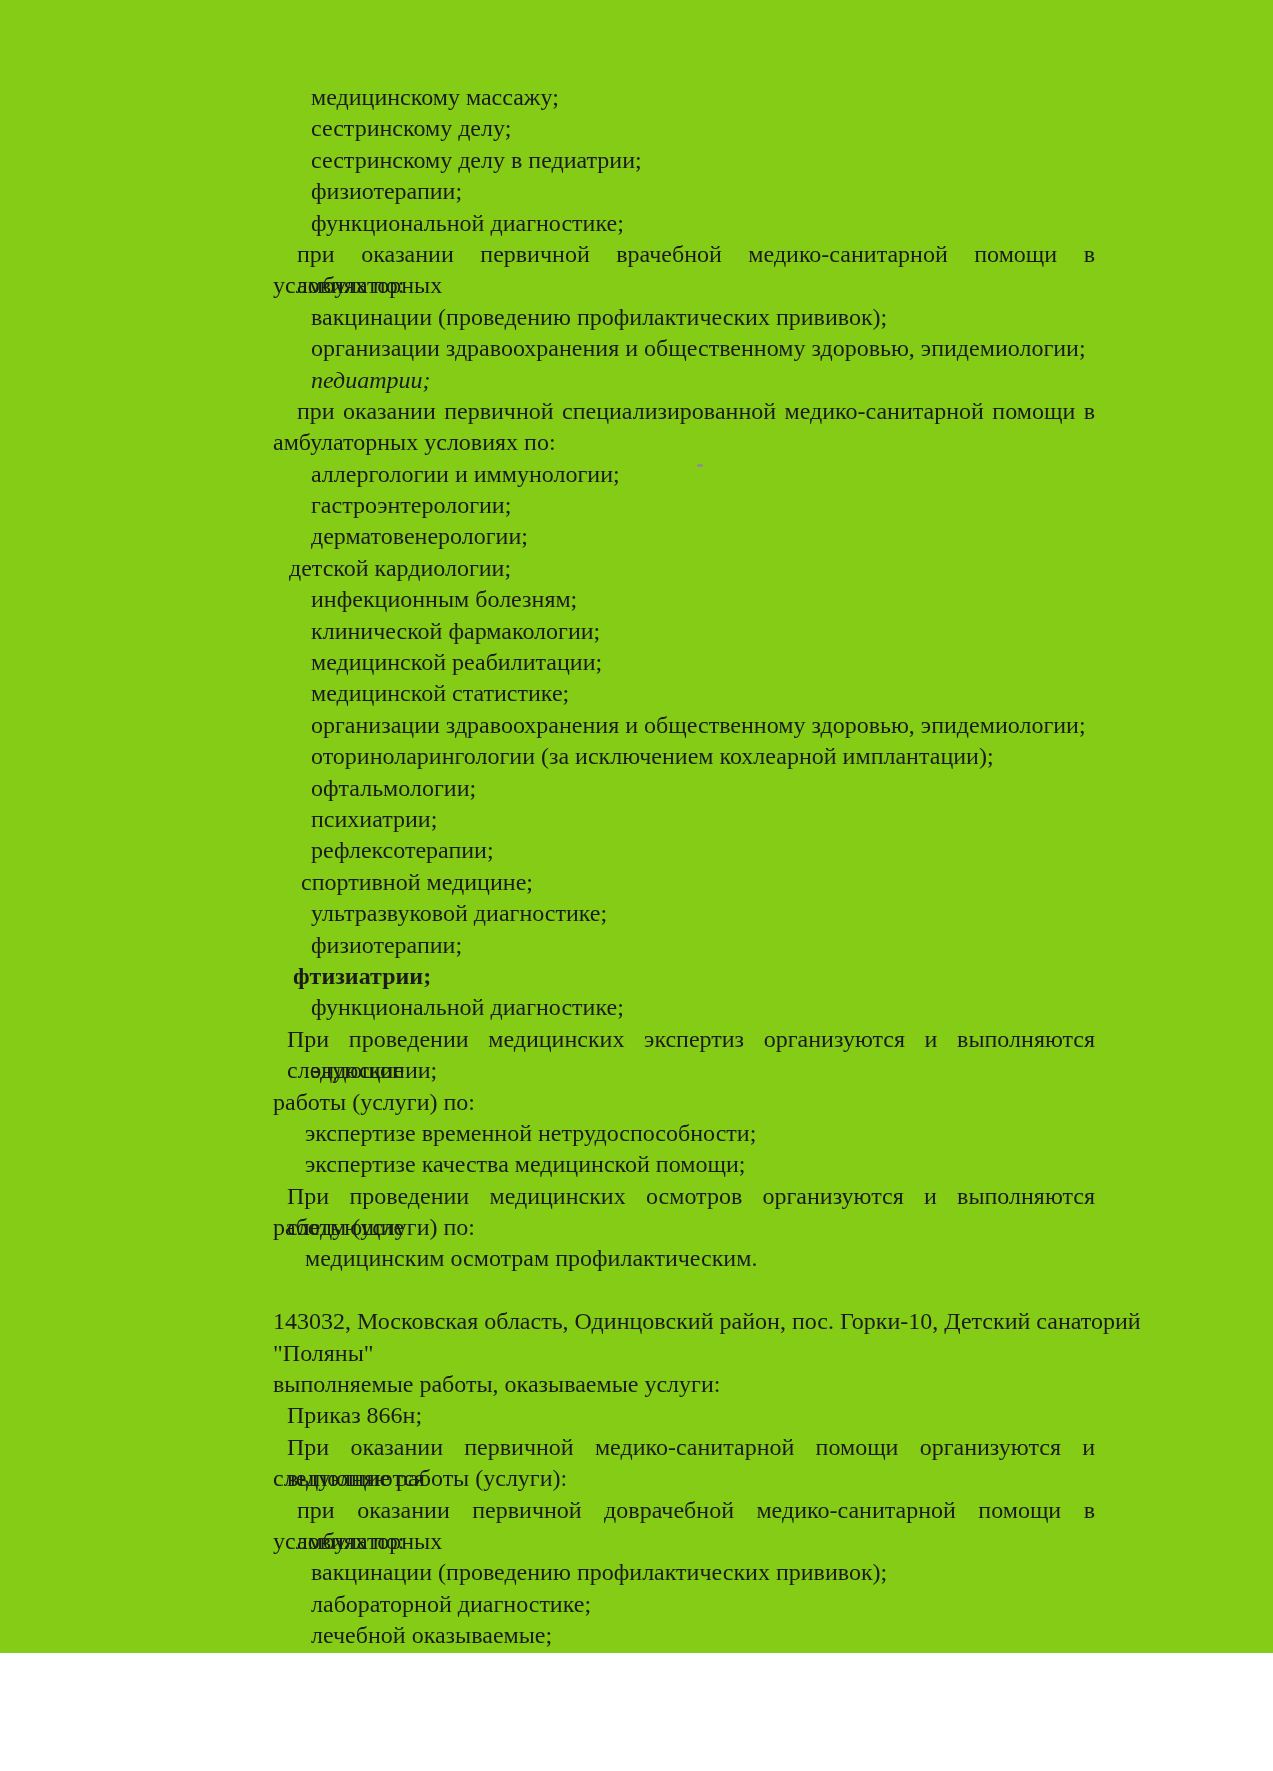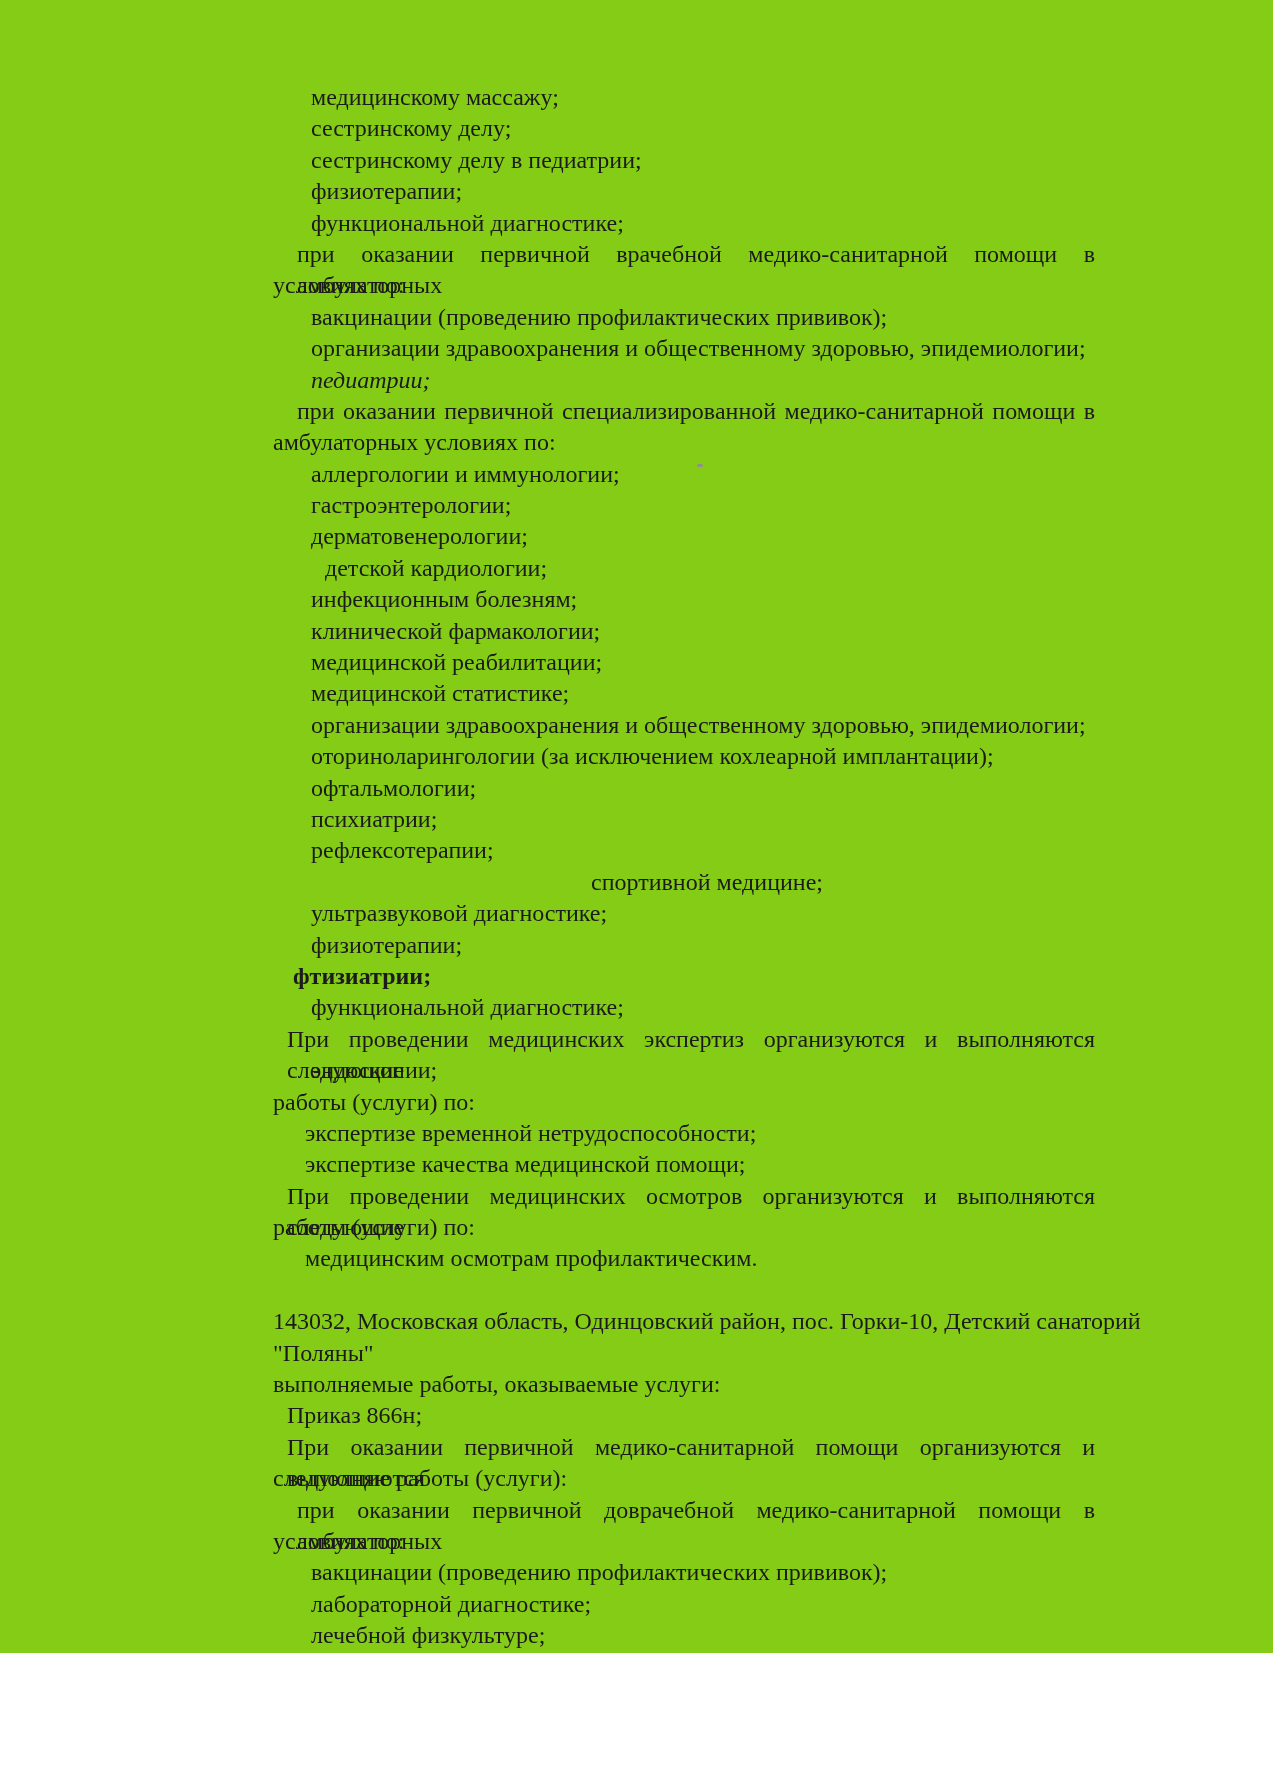--- a/index.html
+++ b/index.html
@@ -58,31 +58,31 @@
       <div class="line just" style="margin-left: 24px;">при оказании первичной врачебной медико-санитарной помощи в амбулаторных</div>
       <div class="line" style="margin-left: 0px;">условиях по:</div>
       <div class="line" style="margin-left: 38px;">вакцинации (проведению профилактических прививок);</div>
       <div class="line" style="margin-left: 38px;">организации здравоохранения и общественному здоровью, эпидемиологии;</div>
       <div class="line" style="margin-left: 38px; font-style: italic;">педиатрии;</div>
       <div class="line just" style="margin-left: 24px;">при оказании первичной специализированной медико-санитарной помощи в</div>
       <div class="line" style="margin-left: 0px;">амбулаторных условиях по:</div>
       <div class="line" style="margin-left: 38px;">аллергологии и иммунологии;</div>
       <div class="line" style="margin-left: 38px;">гастроэнтерологии;</div>
       <div class="line" style="margin-left: 38px;">дерматовенерологии;</div>
-      <div class="line" style="margin-left: 52px;">детской кардиологии;</div>
+      <div class="line" style="margin-left: 16px;">детской кардиологии;</div>
       <div class="line" style="margin-left: 38px;">инфекционным болезням;</div>
       <div class="line" style="margin-left: 38px;">клинической фармакологии;</div>
       <div class="line" style="margin-left: 38px;">медицинской реабилитации;</div>
       <div class="line" style="margin-left: 38px;">медицинской статистике;</div>
       <div class="line" style="margin-left: 38px;">организации здравоохранения и общественному здоровью, эпидемиологии;</div>
       <div class="line" style="margin-left: 38px;">оториноларингологии (за исключением кохлеарной имплантации);</div>
       <div class="line" style="margin-left: 38px;">офтальмологии;</div>
       <div class="line" style="margin-left: 38px;">психиатрии;</div>
       <div class="line" style="margin-left: 38px;">рефлексотерапии;</div>
-      <div class="line" style="margin-left: 46px; text-align: center;">спортивной медицине;</div>
+      <div class="line" style="margin-left: 28px;">спортивной медицине;</div>
       <div class="line" style="margin-left: 38px;">ультразвуковой диагностике;</div>
       <div class="line" style="margin-left: 38px;">физиотерапии;</div>
       <div class="line" style="margin-left: 20px; font-weight: bold;">фтизиатрии;</div>
       <div class="line" style="margin-left: 38px;">функциональной диагностике;</div>
       <div class="line just" style="margin-left: 14px;">При проведении медицинских экспертиз организуются и выполняются следующие</div>
       <div class="line" style="margin-left: 38px;">эндоскопии;</div>
       <div class="line" style="margin-left: 0px;">работы (услуги) по:</div>
       <div class="line" style="margin-left: 32px;">экспертизе временной нетрудоспособности;</div>
       <div class="line" style="margin-left: 32px;">экспертизе качества медицинской помощи;</div>
       <div class="line just" style="margin-left: 14px;">При проведении медицинских осмотров организуются и выполняются следующие</div>
@@ -92,18 +92,18 @@
       <div class="line" style="margin-left: 0px;">143032, Московская область, Одинцовский район, пос. Горки-10, Детский санаторий</div>
       <div class="line" style="margin-left: 0px;">"Поляны"</div>
       <div class="line" style="margin-left: 0px;">выполняемые работы, оказываемые услуги:</div>
       <div class="line" style="margin-left: 14px;">Приказ 866н;</div>
       <div class="line just" style="margin-left: 14px;">При оказании первичной медико-санитарной помощи организуются и выполняются</div>
       <div class="line" style="margin-left: 0px;">следующие работы (услуги):</div>
       <div class="line just" style="margin-left: 24px;">при оказании первичной доврачебной медико-санитарной помощи в амбулаторных</div>
       <div class="line" style="margin-left: 0px;">условиях по:</div>
       <div class="line" style="margin-left: 38px;">вакцинации (проведению профилактических прививок);</div>
       <div class="line" style="margin-left: 38px;">лабораторной диагностике;</div>
-      <div class="line" style="margin-left: 38px;">лечебной физкультуре;</div>
+      <div class="line" style="margin-left: 38px;">лечебной оказываемые;</div>
       <div class="line" style="margin-left: 38px;">медицинскому массажу;</div>
       <div class="line" style="margin-left: 38px;">сестринскому делу;</div>
     </div>
   <div class="artifact"></div>
 </div>
 
 </body></html>

